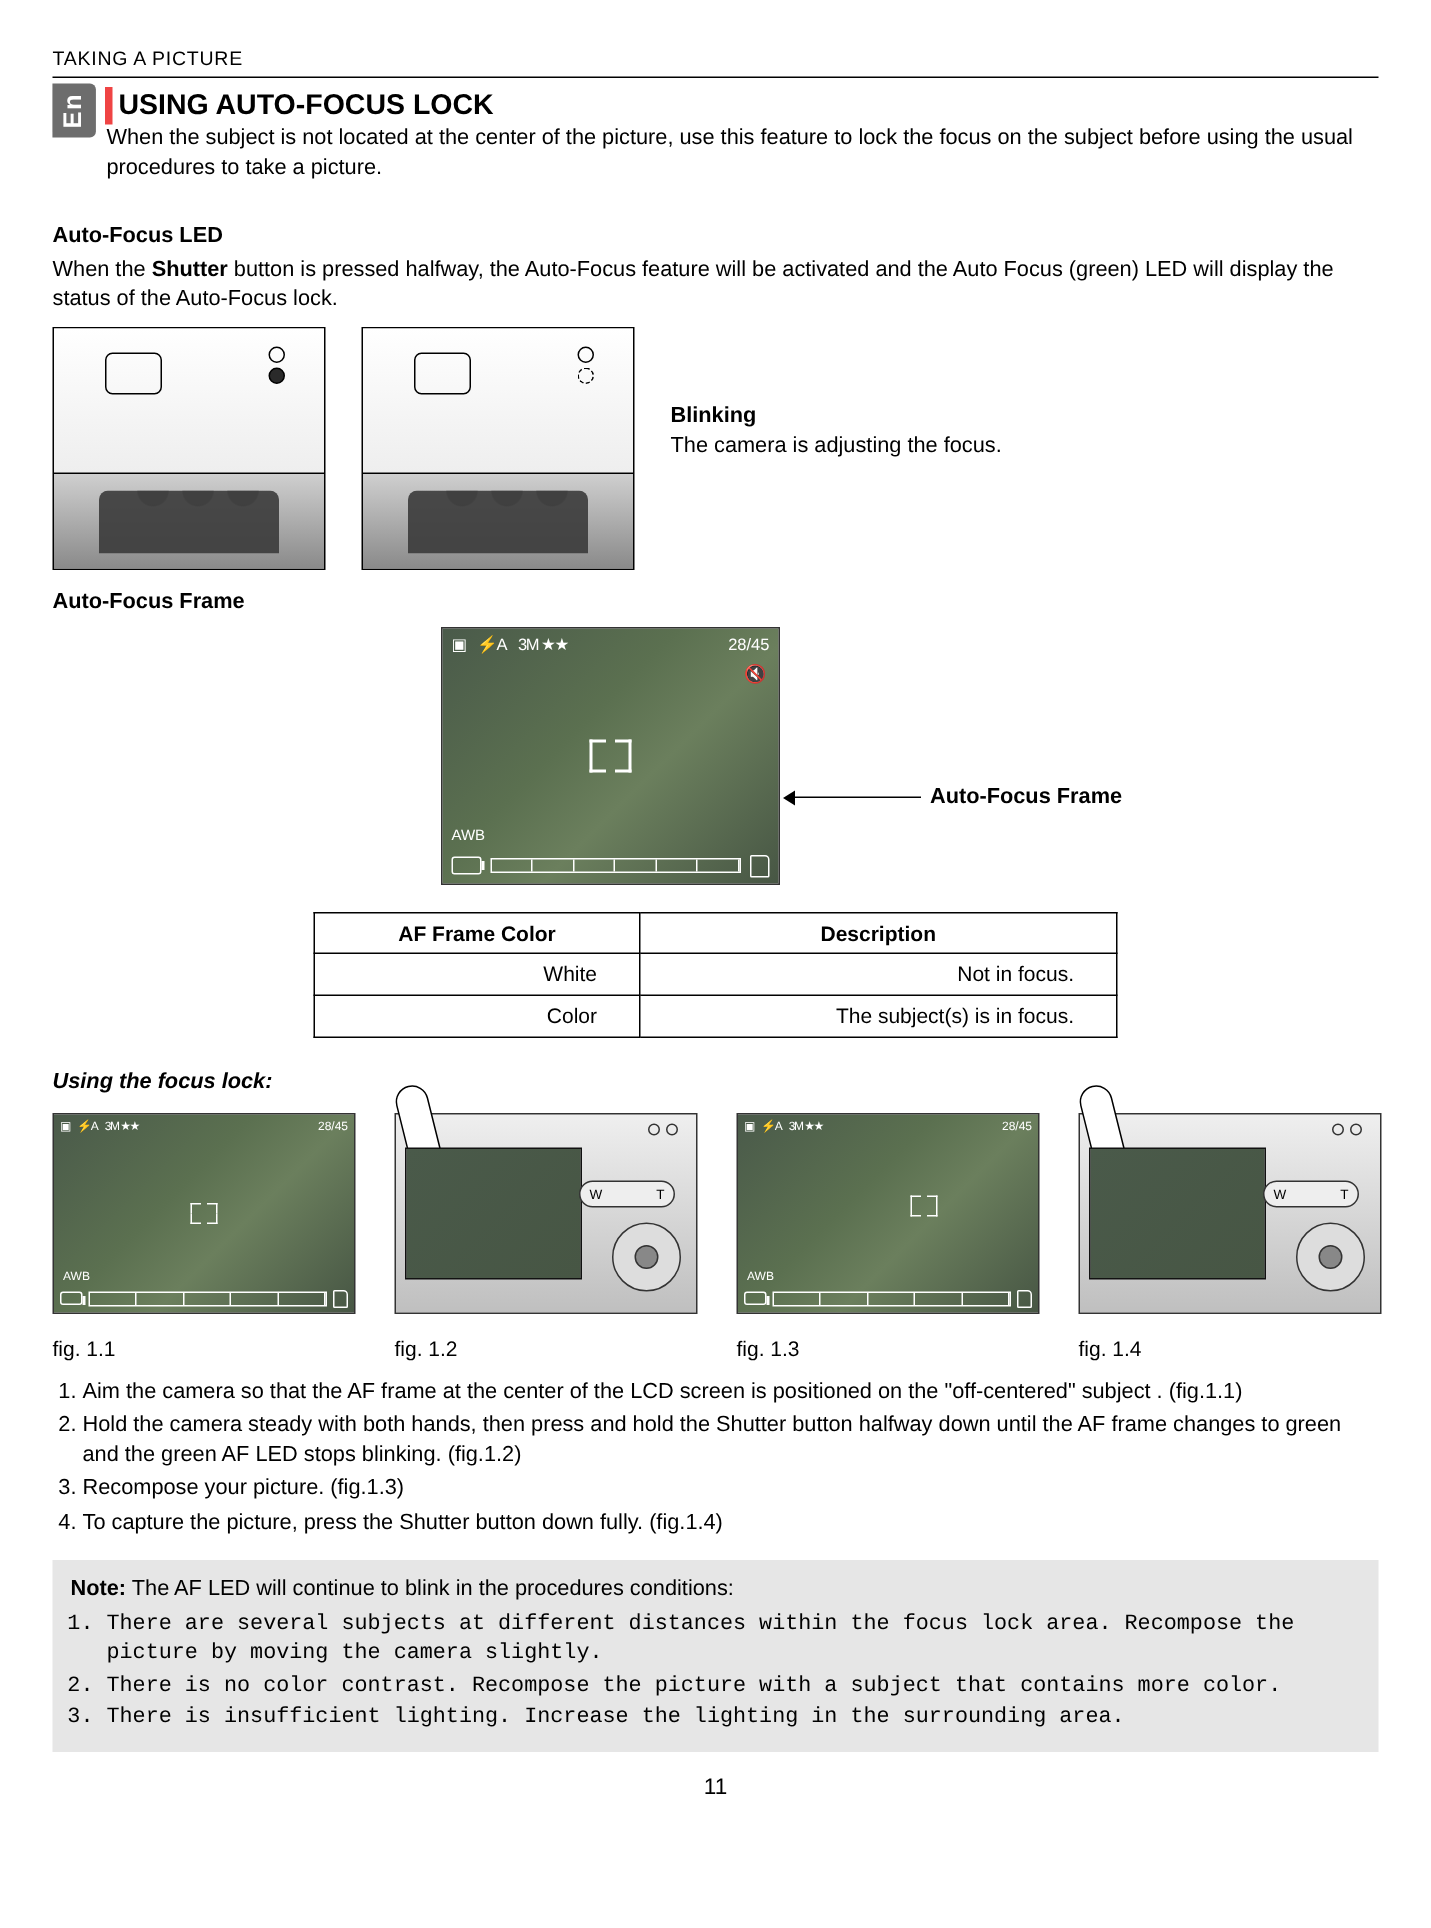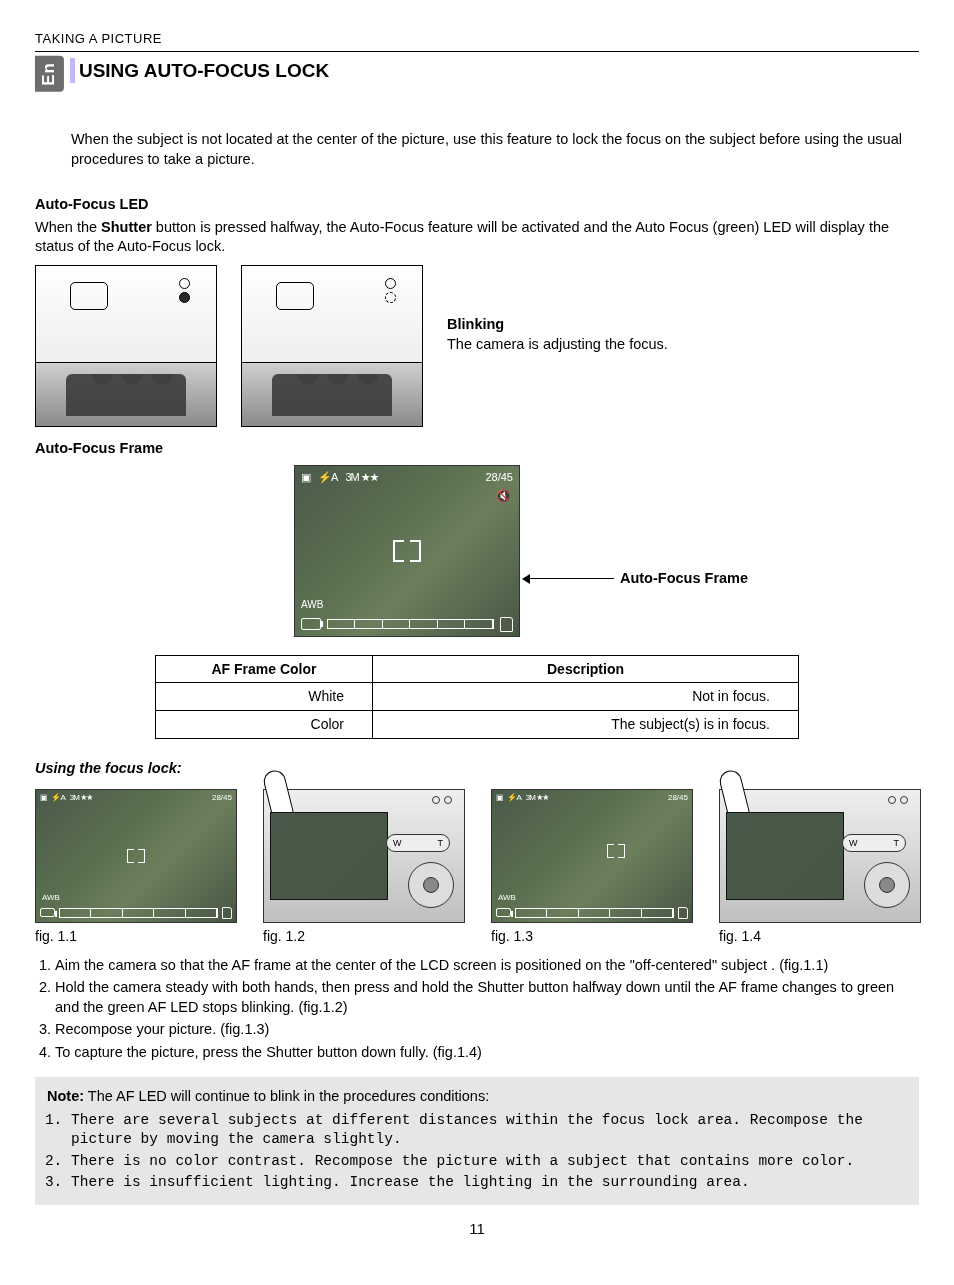--- a/index.html
+++ b/index.html
@@ -34,24 +34,24 @@
     padding: 6px 3px;
     border-radius: 4px 0 0 4px;
     margin-right: 6px;
     position: relative;
     top: -2px;
     letter-spacing: 1px;
   }
   .title {
     font-size: 19px;
     font-weight: bold;
-    border-left: 5px solid #c4b5fd;
+    border-left: 5px solid #ef4444;
     padding-left: 4px;
   }
-  .intro { margin-left: 1px; margin-bottom: 14px; margin-top: 47px; }
+  .intro { margin-left: 1px; margin-bottom: 14px; }
   .sub { font-weight: bold; margin-top: 12px; margin-bottom: 3px; }
   .led-row { display:flex; gap: 24px; align-items:flex-start; margin: 8px 0 10px 0;}
   .led-row .fig { flex:0 0 auto; }
   .led-row .cap { flex:1; padding-top: 50px; }
   .camera-box {
     width: 180px; height: 160px;
     border: 1px solid #000;
     background: #fff;
     display:flex; flex-direction:column;
   }
@@ -111,31 +111,31 @@
   .screen-bottom { position:absolute; left:6px; right:6px; bottom:4px; display:flex; gap:6px; align-items:center;}
   .batt { width:18px; height:10px; border:1.5px solid #fff; border-radius:2px; position:relative;}
   .batt::after { content:""; position:absolute; right:-3px; top:2px; width:2px; height:6px; background:#fff;}
   .slider { flex:1; height:8px; border:1px solid #fff; display:flex;}
   .slider div { flex:1; border-right:1px solid #fff; }
   .sd { width:11px; height:13px; border:1.5px solid #fff; border-radius:1px 3px 1px 1px;}
   .callout-row { display:flex; align-items:center; gap:8px; justify-content:center; margin: 6px 0 18px 0;}
   .callout-line { width: 86px; height: 1px; background:#000; position:relative;}
   .callout-line::before{ content:""; position:absolute; left:-6px; top:-4px; width:0;height:0;border-top:5px solid transparent;border-bottom:5px solid transparent;border-right:8px solid #000;}
   .af-table {
-    border-collapse: collapse; margin: 0 auto 20px auto; width: 644px;
+    border-collapse: collapse; margin: 0 auto 20px auto; width: 536px;
   }
   .af-table th, .af-table td {
     border:1px solid #000; padding:4px 28px; font-size:14px;text-align:right;
   }
   .af-table th { text-align:center; font-weight:bold;}
   .af-table td:first-child { width: 160px; }
   .italic-sub { font-weight:bold; font-style:italic; margin: 6px 0 10px 0;}
   .fig-row { display:flex; gap: 28px; margin-bottom:2px;}
   .fig-row > div { flex:1; }
-  .fig-cap { font-size:14px; margin-top:4px;}
+  .fig-cap { font-size:14px; margin-top:14px;}
   .small-shot {
     width: 100%; height: 132px;
     background: linear-gradient(135deg,#4a5a4a 0%, #5b7050 40%, #6b7f5d 60%, #475644 100%);
     border:1px solid #333; position:relative; color:#fff; font-size:8px;
   }
   .small-shot .screen-icons-top { font-size:8px; top:3px; left:4px; right:4px; gap:5px;}
   .small-shot .screen-icons-top .count{ font-size:8px;}
   .small-shot .af-frame { width:18px; height:14px; }
   .small-shot .af-frame::before,.small-shot .af-frame::after,.small-shot .af-frame span::before,.small-shot .af-frame span::after{ width:6px;height:6px;border-width:1.5px;}
   .small-shot .screen-bottom{ left:4px; right:4px; bottom:3px; gap:4px;}

